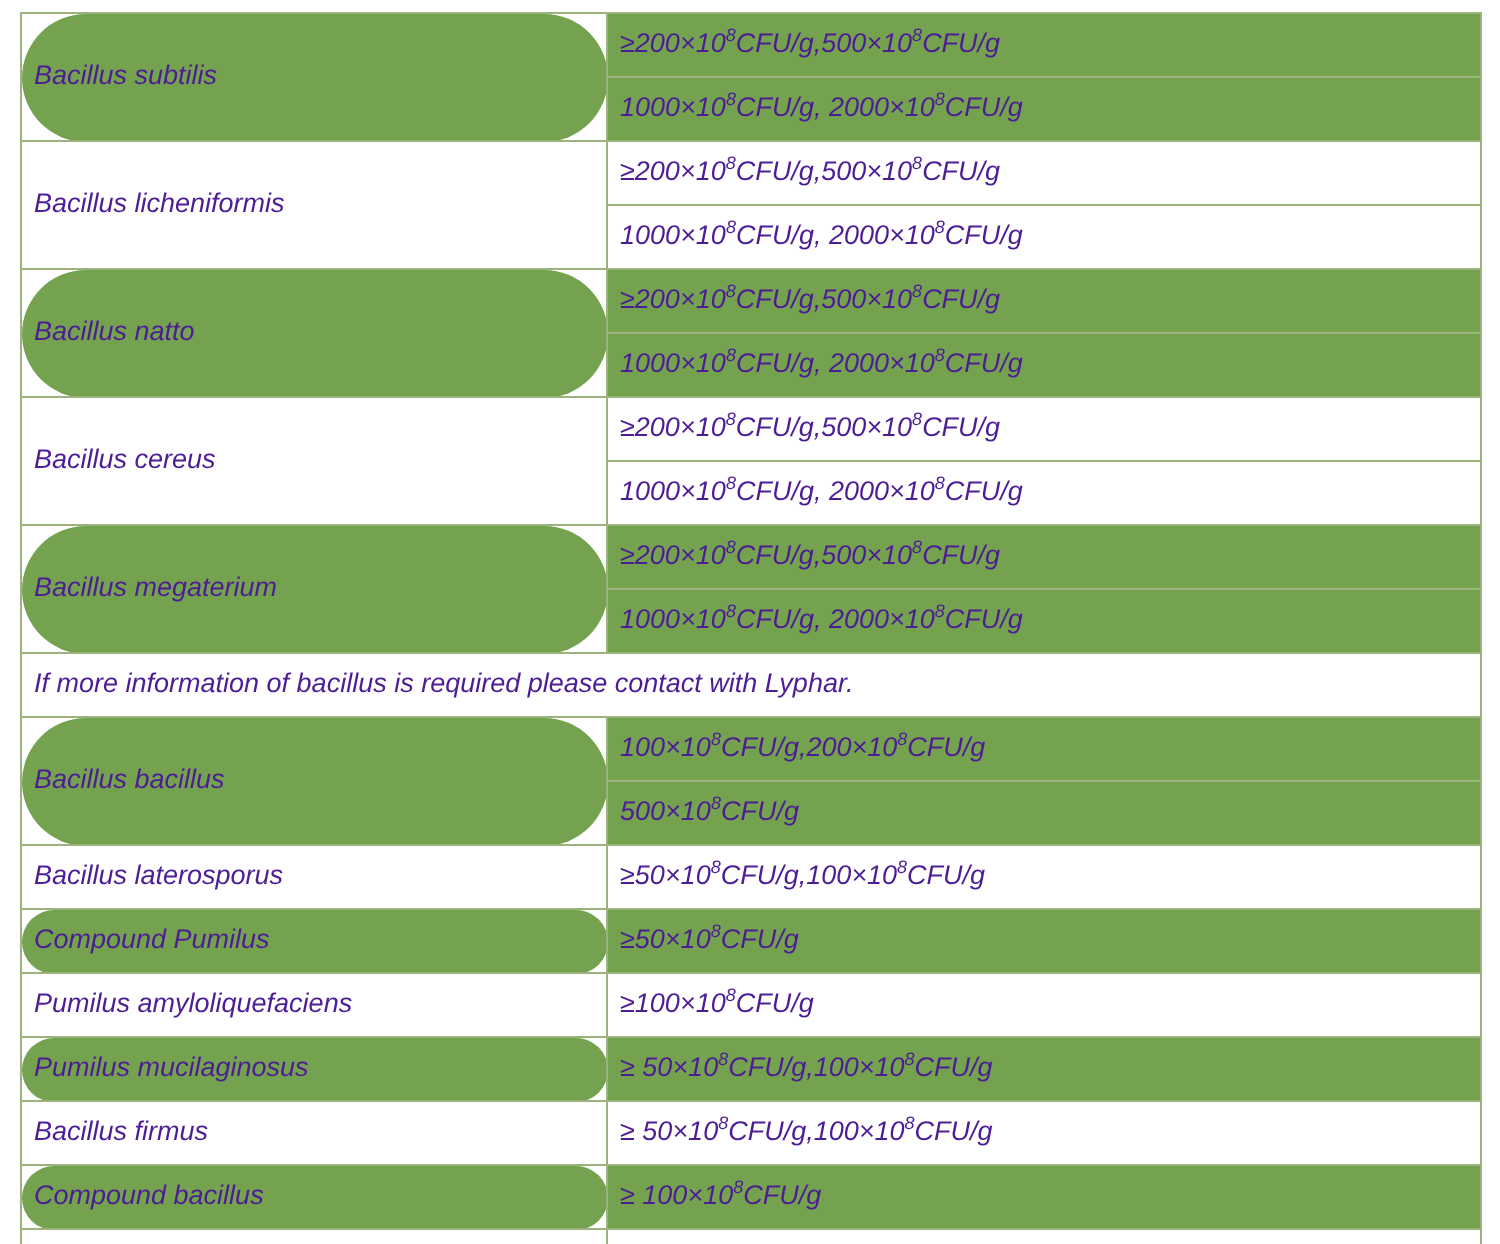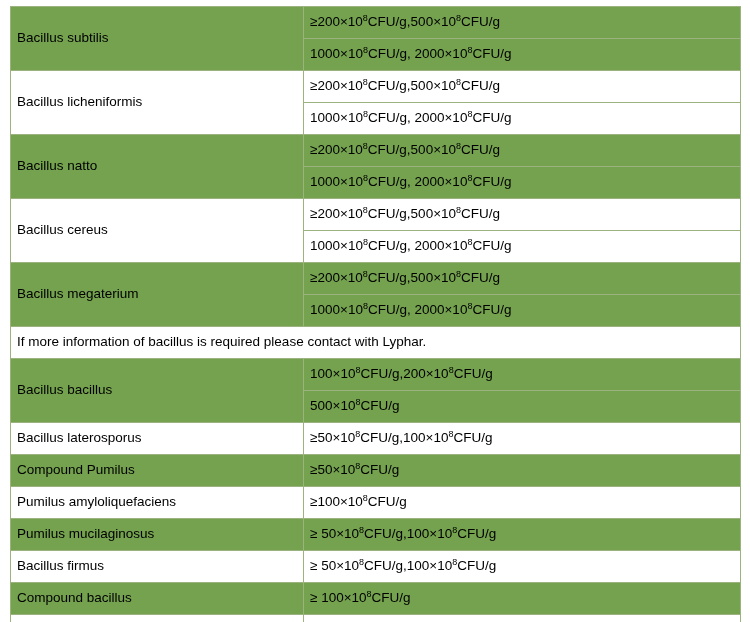--- a/index.html
+++ b/index.html
@@ -24,34 +24,35 @@
     border-collapse: collapse;
     table-layout: fixed;
     width: 730px;
     border: 1px solid #7f9f6a;
   }
   table.spec col.c1 { width: 293px; }
   table.spec col.c2 { width: 437px; }
   table.spec td {
     border: 1px solid #9cb37f;
     font-size: 13.5px;
-    color: #000000;
+    color: #4c1d95;
     padding: 4px 6px 5px 6px;
     height: 22px;
     line-height: 1.15;
     vertical-align: middle;
     background: #ffffff;
     white-space: nowrap;
     overflow: hidden;
+    font-style: italic;
   }
   table.spec tr.green td,
   table.spec td.green {
     background: #74a24f;
   }
-  td.name { padding-left: 8px; }
+  td.name { padding-left: 8px; border-radius: 32px; }
   td.value { padding-left: 7px; }
   td.note {
     padding-left: 8px;
     background: #ffffff;
   }
   sup {
     font-size: 9px;
     vertical-align: super;
     line-height: 0;
   }

